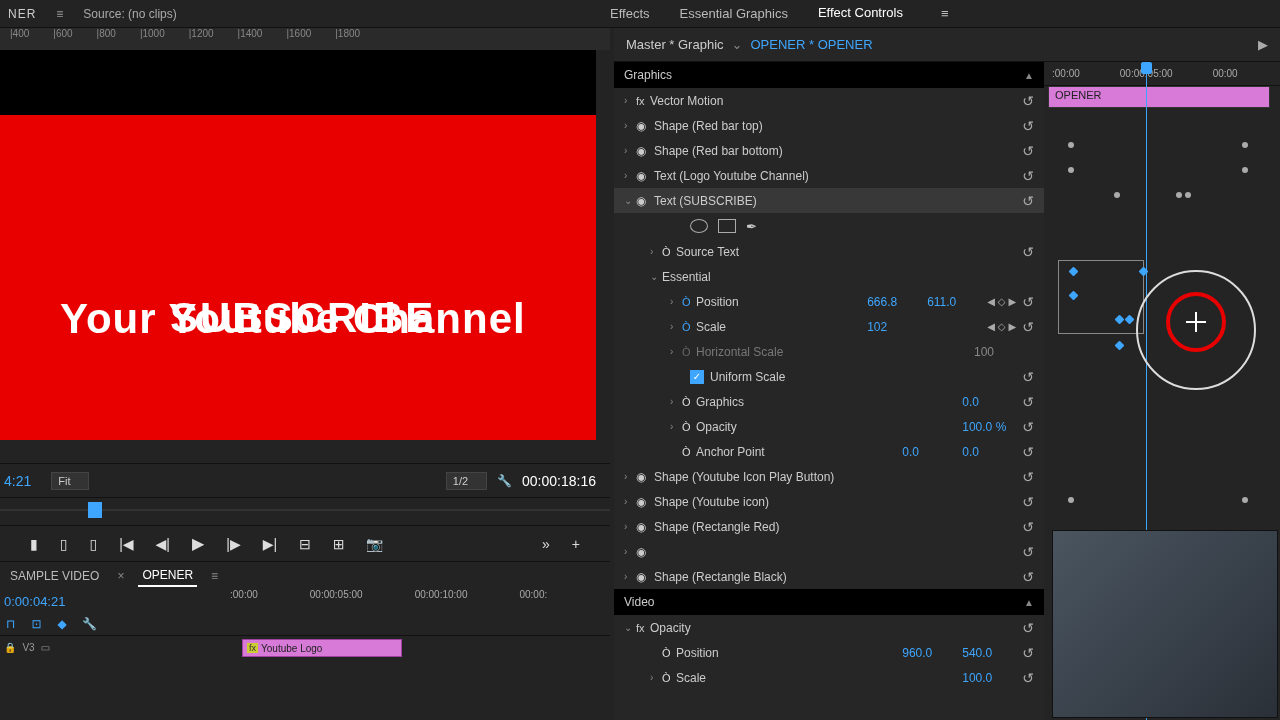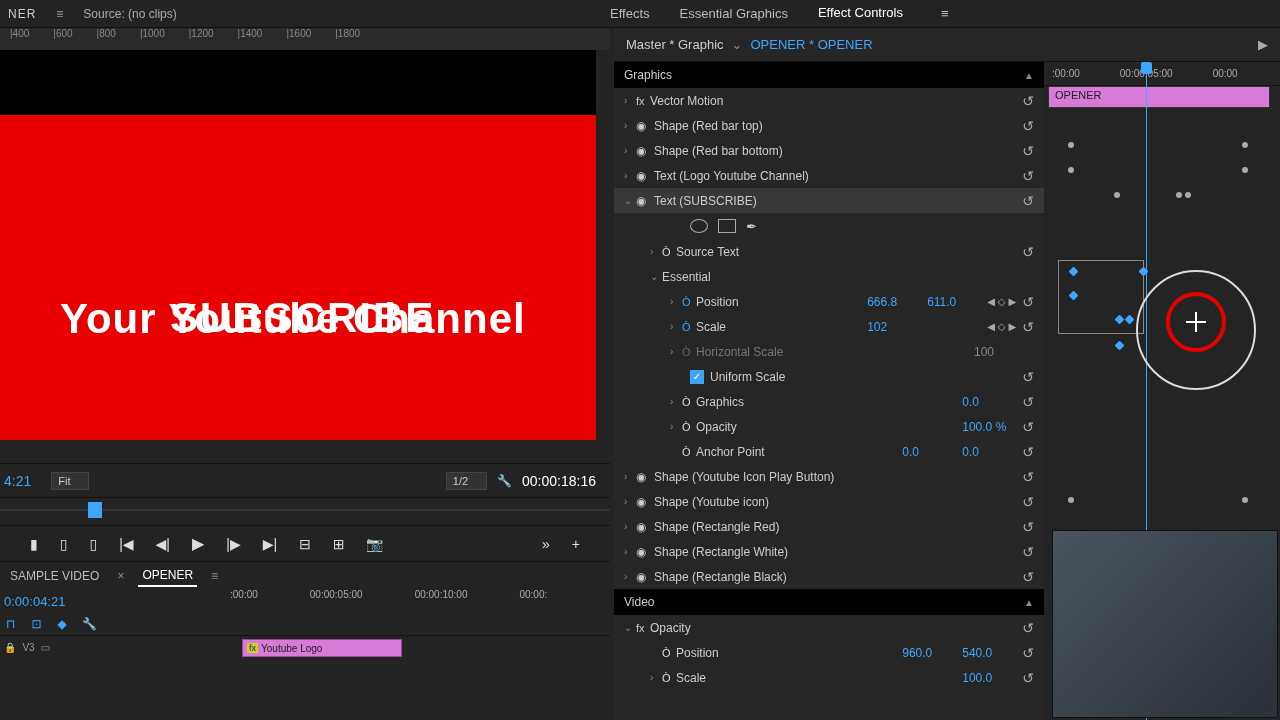--- a/index.html
+++ b/index.html
@@ -313,21 +313,20 @@
       </div>
       <div class="prop">
         <span class="arrow">›</span>
           <span class="eye">◉</span>
         <span class="name">Shape (Rectangle Red)</span>
         <span class="reset">↺</span>
       </div>
       <div class="prop">
         <span class="arrow">›</span>
           <span class="eye">◉</span>
-        <span class="name">Shape (Rectangle White)</span>
         <span class="reset">↺</span>
       </div>
       <div class="prop">
         <span class="arrow">›</span>
           <span class="eye">◉</span>
         <span class="name">Shape (Rectangle Black)</span>
         <span class="reset">↺</span>
       </div>
 
       <div class="sec-head">

